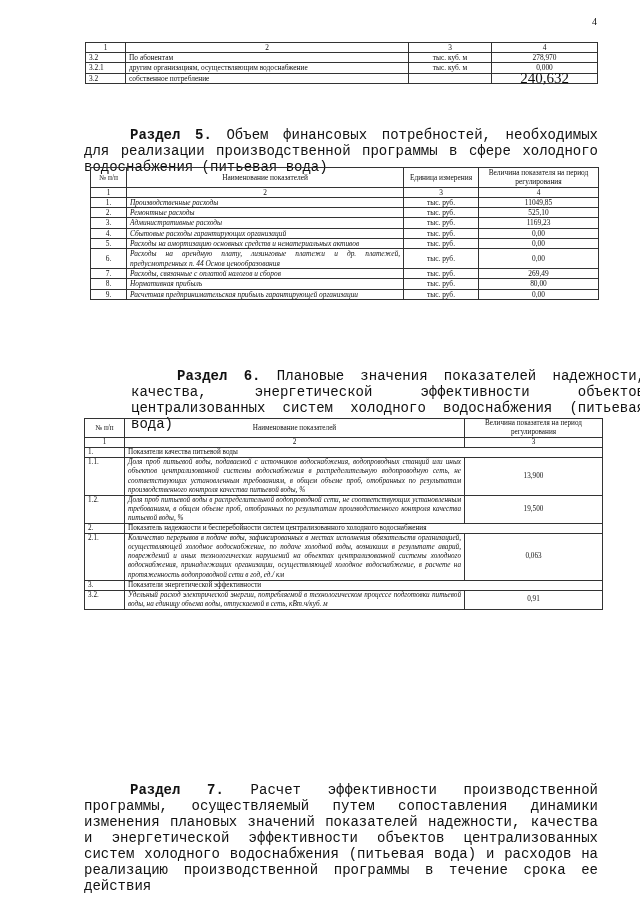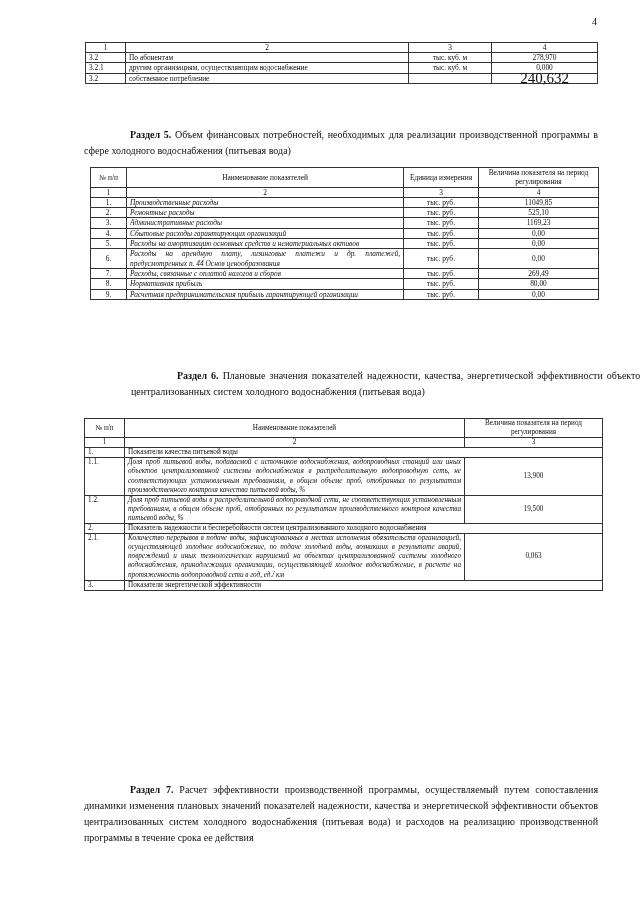--- a/index.html
+++ b/index.html
@@ -9,21 +9,21 @@
   }
   .page-number { position: absolute; left: 592px; top: 16px; font-size: 10px; }
   table { border-collapse: collapse; position: absolute; table-layout: fixed; }
   td, th { border: 1px solid #333; padding: 0 3px; font-weight: normal; vertical-align: middle; }
   .t1 { left: 85px; top: 42px; width: 512px; font-size: 7.4px; line-height: 9.2px; }
   .t2 { left: 90px; top: 167px; width: 508px; font-size: 7.4px; line-height: 9.3px; }
   .t3 { left: 84px; top: 418px; width: 518px; font-size: 7.2px; line-height: 9.1px; }
   .c { text-align: center; }
   .j { text-align: justify; font-style: italic; }
   .heading {
-    position: absolute; font-size: 10px; line-height: 16px; text-align: justify;
+    position: absolute; font-size: 14px; line-height: 16px; text-align: justify; font-family: Liberation Mono, monospace;
   }
   .heading b { font-weight: bold; }
   .h5 { left: 84px; top: 127px; width: 514px; }
   .h6 { left: 84px; top: 368px; width: 514px; margin-left: 47px; }
   .h7 { left: 84px; top: 782px; width: 514px; }
   .indent { display: inline-block; width: 46px; }
 </style>
 </head>
 <body>
 
@@ -188,19 +188,24 @@
   </tr>
   <tr>
     <td style="vertical-align:top">2.1.</td>
     <td class="j">Количество перерывов в подаче воды, зафиксированных в местах исполнения обязательств организацией, осуществляющей холодное водоснабжение, по подаче холодной воды, возникших в результате аварий, повреждений и иных технологических нарушений на объектах централизованной системы холодного водоснабжения, принадлежащих организации, осуществляющей холодное водоснабжение, в расчете на протяженность водопроводной сети в год, ед./ км</td>
     <td class="c">0,063</td>
   </tr>
   <tr>
     <td>3.</td>
     <td colspan="2">Показатели энергетической эффективности</td>
   </tr>
+  <tr>
+    <td style="vertical-align:top">3.2.</td>
+    <td class="j">Удельный расход электрической энергии, потребляемой в технологическом процессе подготовки питьевой воды, на единицу объема воды, отпускаемой в сеть, кВт.ч/куб. м</td>
+    <td class="c">0,91</td>
+  </tr>
 </tbody>
   </table>
 
 <div class="heading h7">
   <span class="indent"></span><b>Раздел 7.</b>
   <span>Расчет эффективности производственной программы, осуществляемый путем сопоставления динамики изменения плановых значений показателей надежности, качества и энергетической эффективности объектов централизованных систем холодного водоснабжения (питьевая вода) и расходов на реализацию производственной программы в течение срока ее действия</span>
 </div>
 
 </body></html>

